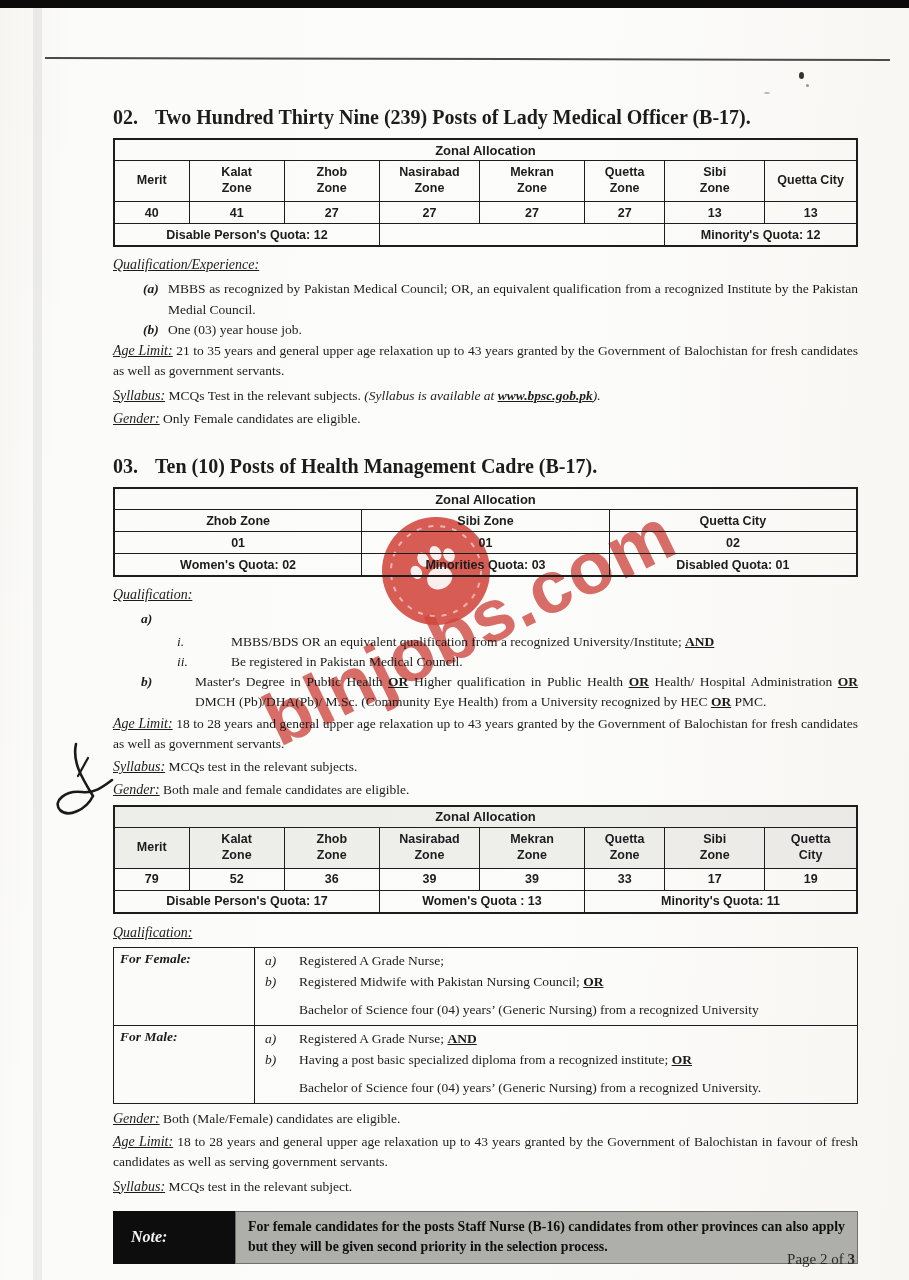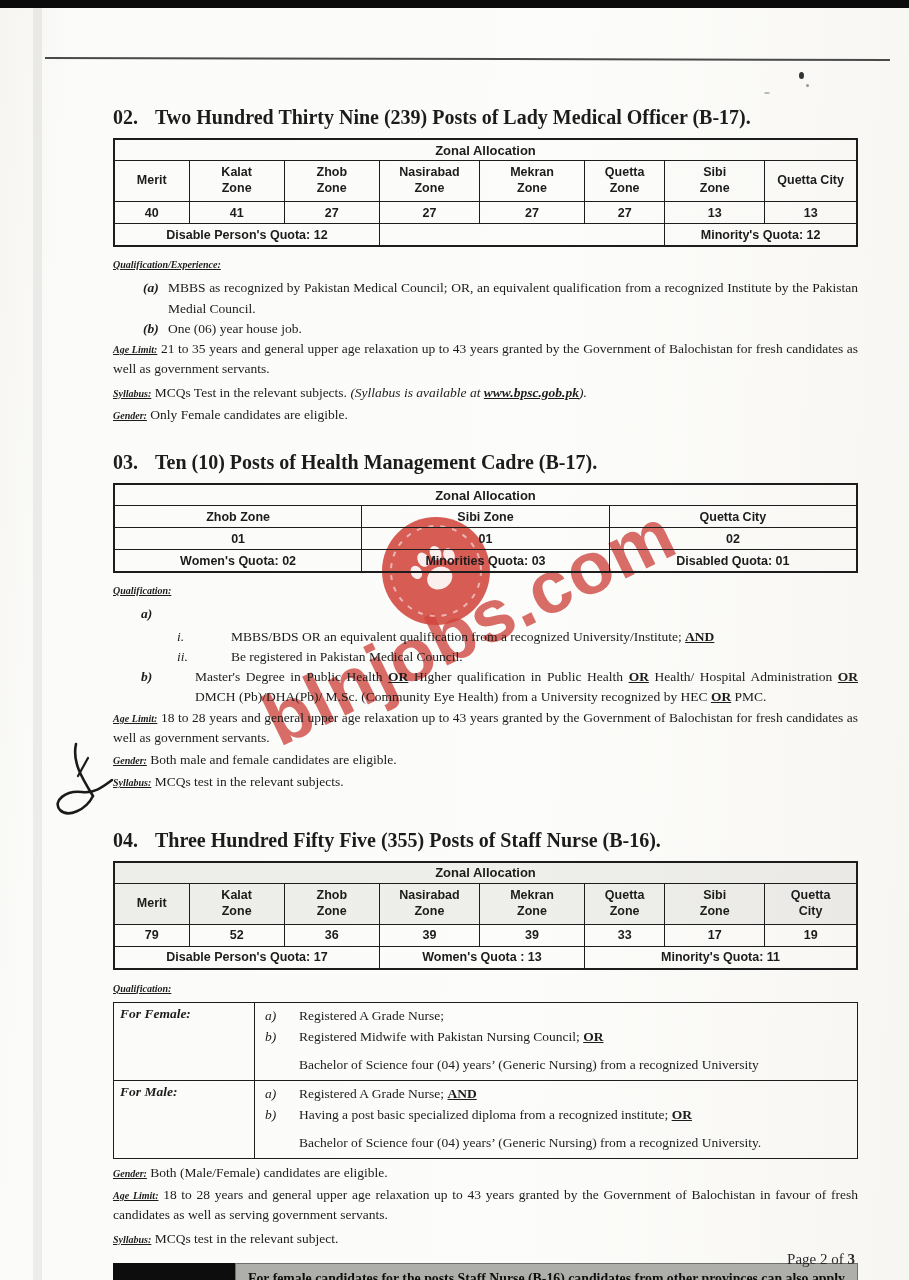--- a/index.html
+++ b/index.html
@@ -25,21 +25,21 @@
   table.zonal{width:100%;border-collapse:collapse;table-layout:fixed;
     font-family:"Liberation Sans", sans-serif;font-weight:bold;font-size:12.5px;
     border:2px solid #1d1d1d;margin:0 0 7px 0;}
   table.zonal td{border:1.4px solid #1d1d1d;text-align:center;vertical-align:middle;padding:1px 2px;}
   td.span-head{height:18px;font-size:13px;}
   tr.hdr td{height:38px;white-space:pre-line;line-height:1.25;}
   tr.vals td{height:19px;text-align:center;}
   tr.quota td{height:19px;}
   .tint td{background:rgba(120,118,110,0.10);}
 
-  .qlabel{font-weight:bold;font-style:italic;text-decoration:underline;font-size:10px;}
+  .qlabel{font-weight:normal;font-style:italic;text-decoration:underline;font-size:14px;}
   .para{font-size:13.5px;line-height:1.5;margin:0;}
   .just{text-align:justify;}
   .mb4{margin-bottom:4px;} .mb14{margin-bottom:14px;}
 
   .hang{position:relative;padding-left:55px;margin:0;}
   .hang .mk{position:absolute;left:30px;font-weight:bold;font-style:italic;}
 
   .it-mk{font-style:italic;font-weight:bold;}
 
   .sub-a{margin-left:28px;}
@@ -154,21 +154,21 @@
         <td colspan="2">Minority's Quota: 12</td>
       </tr>
     </tbody>
       </table>
 
     <p class="para mb4"><span class="qlabel">Qualification/Experience:</span></p>
     <p class="para hang just">
       <span class="mk">(a)</span><span>MBBS as recognized by Pakistan Medical Council; OR, an equivalent qualification from a recognized Institute by the Pakistan Medial Council.</span>
     </p>
     <p class="para hang mb14">
-      <span class="mk">(b)</span><span>One (06) year house job.</span>
+      <span class="mk">(b)</span><span>One (03) year house job.</span>
     </p>
 
     <p class="para just"><span class="qlabel">Age Limit:</span><span> 21 to 35 years and general upper age relaxation up to 43 years granted by the Government of Balochistan for fresh candidates as well as government servants.</span></p>
     <p class="para" style="margin-top:3px;"><span class="qlabel">Syllabus:</span><span><span>  MCQs Test in the relevant subjects. </span><span style="font-style: italic;">(Syllabus is available at </span><span style="font-weight: bold; font-style: italic; text-decoration: underline;">www.bpsc.gob.pk</span><span style="font-style: italic;">).</span></span></p>
     <p class="para" style="margin-top:2px;"><span class="qlabel">Gender:</span><span> Only Female candidates are eligible.</span></p>
 
     <div class="sec-heading" style="margin-top:26px;">
       <span class="sec-num">03.</span><span>Ten (10) Posts of Health Management Cadre (B-17).</span>
     </div>
 
@@ -201,26 +201,23 @@
       <span class="mk">i.</span><span><span>MBBS/BDS OR an equivalent qualification from a recognized University/Institute; </span><span style="font-weight: bold; text-decoration: underline;">AND</span></span>
     </p>
     <p class="para roman">
       <span class="mk">ii.</span><span>Be registered in Pakistan Medical Council.</span>
     </p>
     <p class="para qb just mb14">
       <span class="mk">b)</span><span><span>Master's Degree in Public Health </span><span style="font-weight: bold; text-decoration: underline;">OR</span><span> Higher qualification in Public Health </span><span style="font-weight: bold; text-decoration: underline;">OR</span><span> Health/ Hospital Administration </span><span style="font-weight: bold; text-decoration: underline;">OR</span><span> DMCH (Pb)/DHA(Pb)/ M.Sc. (Community Eye Health) from a University recognized by HEC </span><span style="font-weight: bold; text-decoration: underline;">OR</span><span> PMC.</span></span>
     </p>
 
     <p class="para just"><span class="qlabel">Age Limit:</span><span> 18 to 28 years and general upper age relaxation up to 43 years granted by the Government of Balochistan for fresh candidates as well as government servants.</span></p>
+    <p class="para" style="margin-top:2px;"><span class="qlabel">Syllabus:</span><span> MCQs test in the relevant subjects.</span></p>
     <p class="para" style="margin-top:2px;"><span class="qlabel">Gender:</span><span> Both male and female candidates are eligible.</span></p>
-    <p class="para" style="margin-top:2px;"><span class="qlabel">Syllabus:</span><span> MCQs test in the relevant subjects.</span></p>
-
-    <div class="sec-heading" style="margin-top:36px;">
-      <span class="sec-num">04.</span><span>Three Hundred Fifty Five (355) Posts of Staff Nurse (B-16).</span>
-    </div>
+
 
     <table class="zonal" style="margin-top:4px;">
       <colgroup>
           <col style="width:75px">
           <col style="width:95px">
           <col style="width:95px">
           <col style="width:100px">
           <col style="width:105px">
           <col style="width:80px">
           <col style="width:100px">

